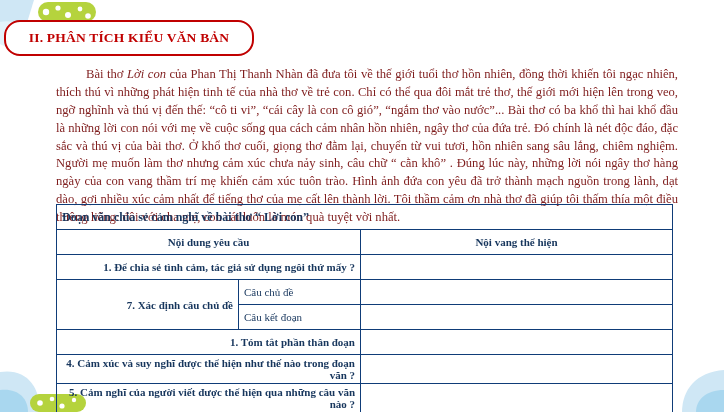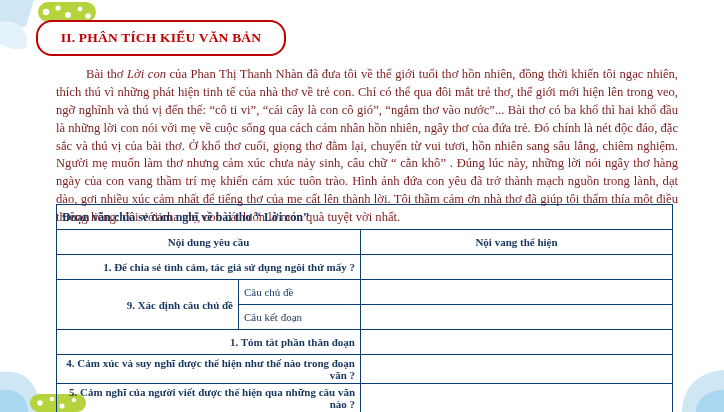--- a/index.html
+++ b/index.html
@@ -29,21 +29,21 @@
     width: 130px; height: 70px;
   }
   .deco-br {
     right: 0; bottom: 0;
     width: 120px; height: 60px;
   }
 
   
   .title-wrap {
     position: absolute;
-    left: 36px;
+    left: 4px;
     top: 20px;
     width: 250px;
     height: 36px;
   }
   .title-box {
     position: absolute;
     left: 0; top: 0;
     width: 100%;
     height: 100%;
     border: 2px solid #c00000;
@@ -174,21 +174,21 @@
     </tr>
     <tr>
       <td class="sub" colspan="2">Nội dung yêu cầu</td>
       <td class="sub">Nội vang thể hiện</td>
     </tr>
     <tr>
       <td class="lbl" colspan="2">1. Để chia sẻ tình cảm, tác giả sử dụng ngôi thứ mấy ?</td>
       <td class="empty"></td>
     </tr>
     <tr>
-      <td class="lbl" rowspan="2">9. Xác định câu chủ đề</td>
+      <td class="lbl" rowspan="2">7. Xác định câu chủ đề</td>
       <td class="cellmid">Câu chủ đề</td>
       <td class="empty"></td>
     </tr>
     <tr>
       <td class="cellmid">Câu kết đoạn</td>
       <td class="empty"></td>
     </tr>
     <tr>
       <td class="lbl" colspan="2">1. Tóm tắt phần thân đoạn</td>
       <td class="empty"></td>

